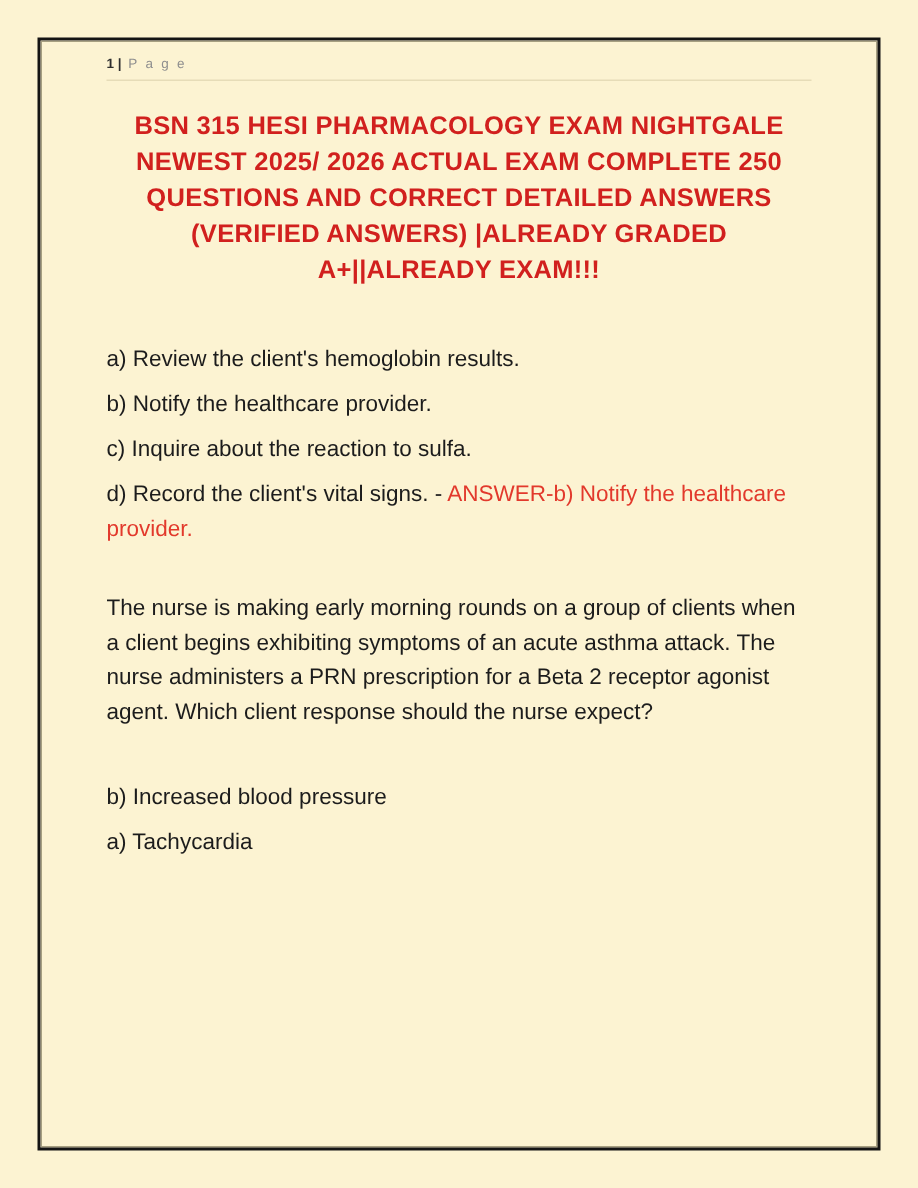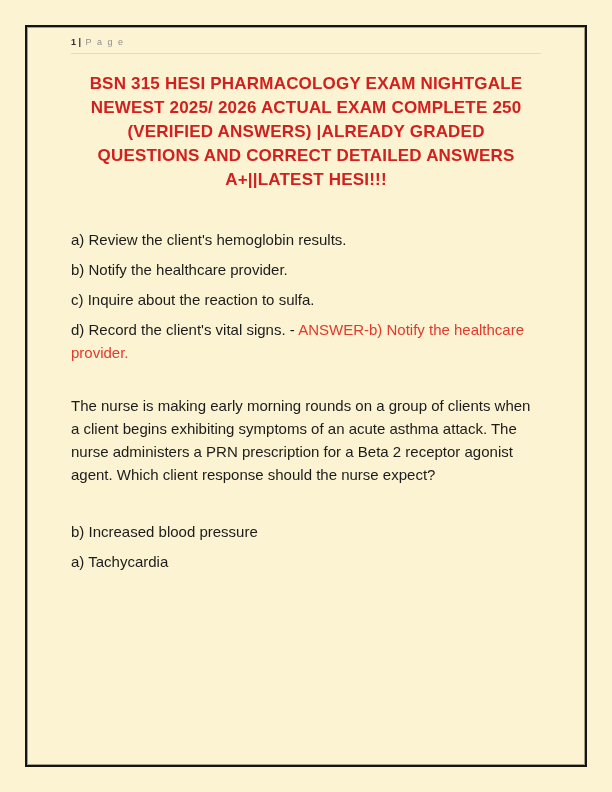--- a/index.html
+++ b/index.html
@@ -74,23 +74,23 @@
 
       <div class="page-header">
         <span class="pg-num">1</span>
         <span class="pg-sep">|</span>
         <span class="pg-label">P a g e</span>
       </div>
 
       <div class="doc-title">
         <div class="title-line">BSN 315 HESI PHARMACOLOGY EXAM NIGHTGALE</div>
         <div class="title-line">NEWEST 2025/ 2026 ACTUAL EXAM COMPLETE 250</div>
+        <div class="title-line">QUESTIONS AND CORRECT DETAILED ANSWERS</div>
         <div class="title-line">(VERIFIED ANSWERS) |ALREADY GRADED</div>
-        <div class="title-line">QUESTIONS AND CORRECT DETAILED ANSWERS</div>
-        <div class="title-line">A+||LATEST HESI!!!</div>
+        <div class="title-line">A+||ALREADY EXAM!!!</div>
       </div>
 
 
       <div class="options">
         <p class="option">a) Review the client's hemoglobin results.</p>
         <p class="option">b) Notify the healthcare provider.</p>
         <p class="option">c) Inquire about the reaction to sulfa.</p>
         <p class="option"><span>d) Record the client's vital signs. - </span><span class="answer">ANSWER-b) Notify the healthcare provider.</span></p>
       </div>
 

